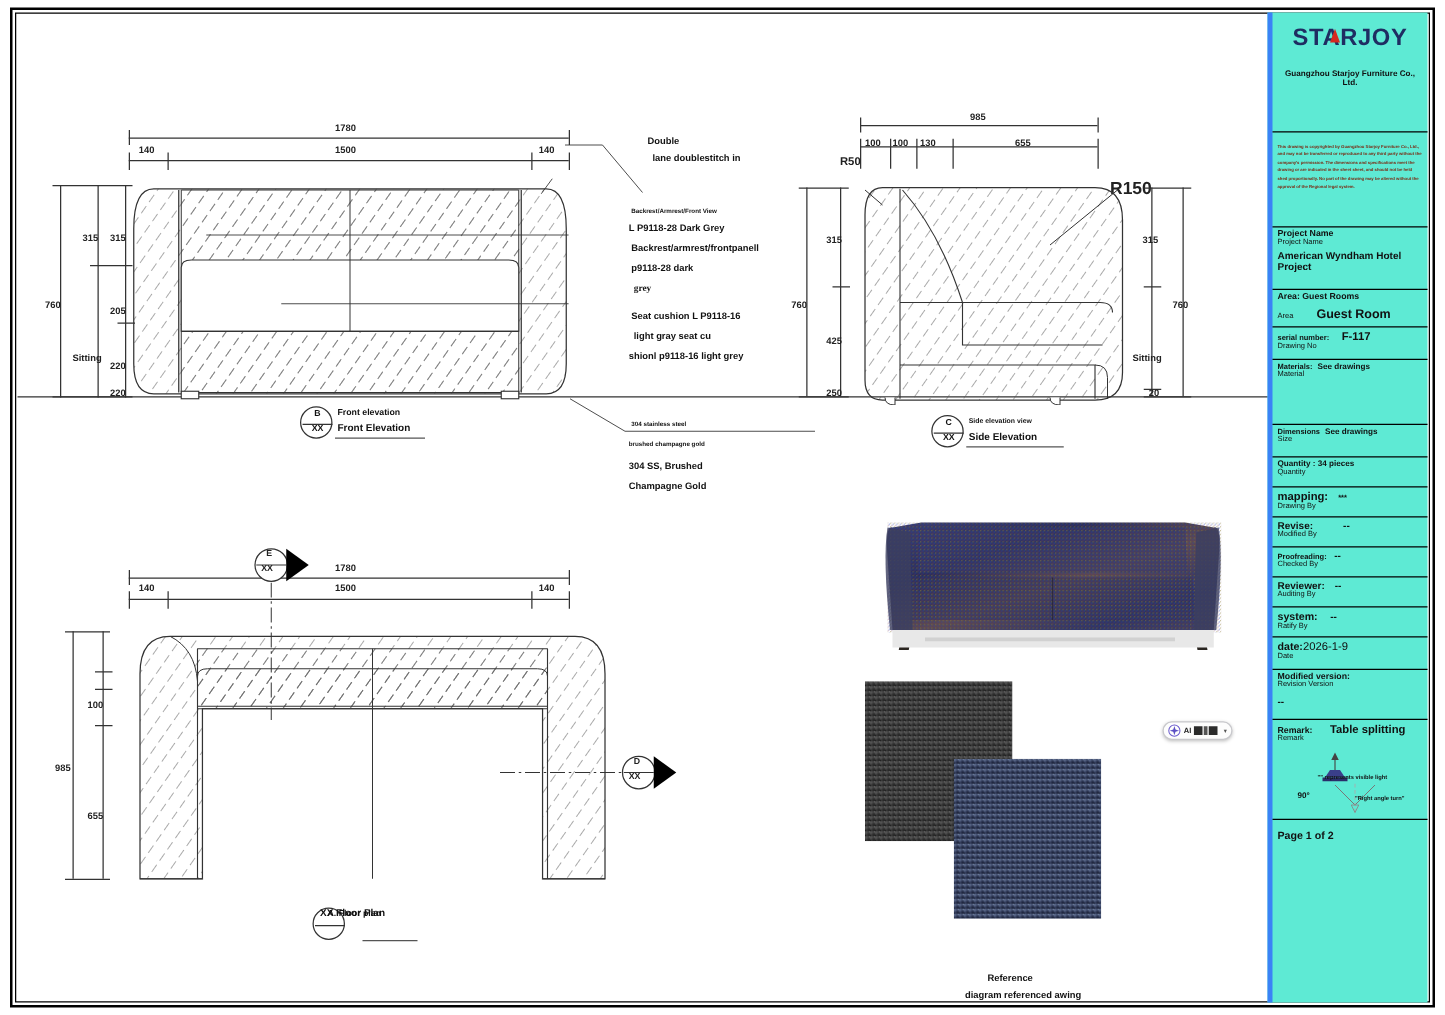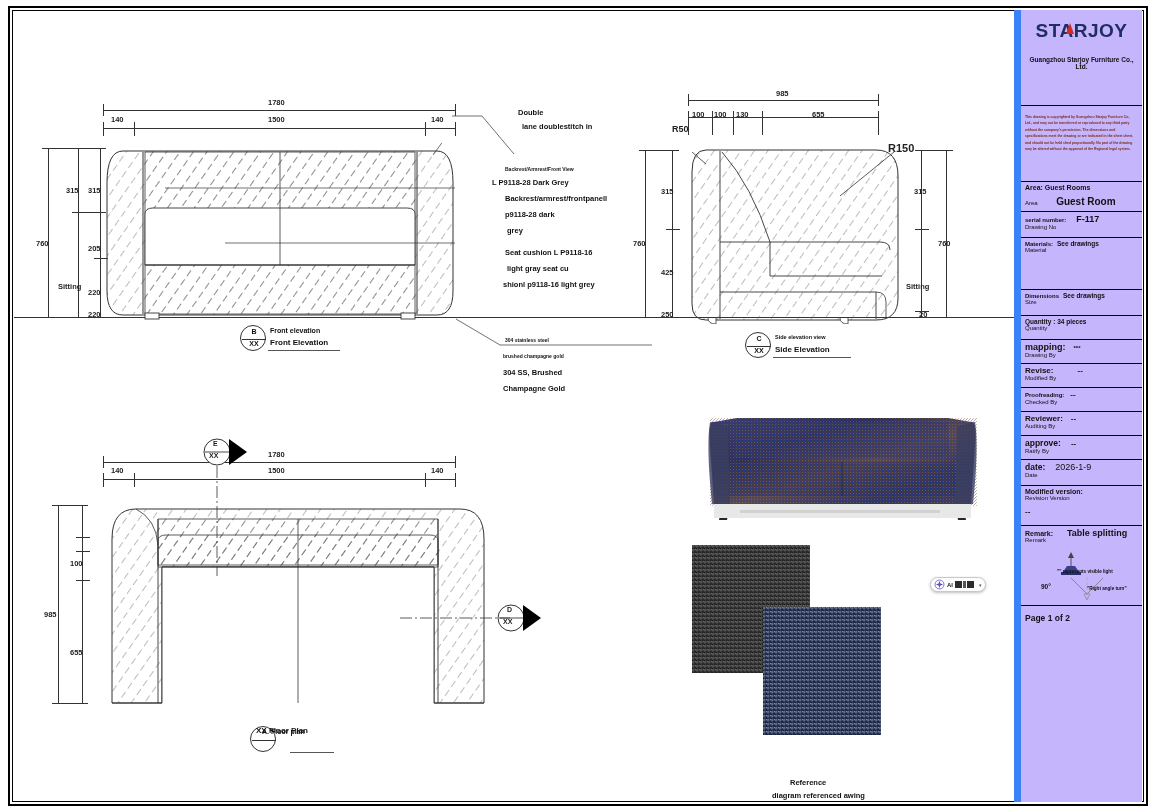--- a/index.html
+++ b/index.html
@@ -83,22 +83,22 @@
   .vmark .underline {
     position: absolute; left: 28px; top: 25px; width: 72px;
     border-top: 1px solid #555;
   }
   
   .title-block {
     position: absolute;
     right: 14px; top: 10px;
     width: 128px;
     height: 792px;
-    border-left: 7px solid #3b82f6;
-    background: #c4b5fd;
+    border-left: 4px solid #3b82f6;
+    background: #5eead4;
   }
   .tb-row {
     position: relative;
     border-bottom: 1px solid #000;
     padding: 2px 4px;
     overflow: hidden;
   }
   .tb-zh { font-size: 7px; font-weight: bold; color: #111; }
   .tb-en { font-size: 6px; color: #111; }
   .tb-val { font-size: 8px; font-weight: bold; color: #111; }
@@ -215,24 +215,24 @@
       <div class="lbl2">Front Elevation</div>
       <div class="underline"></div>
     </div>
   </div>
 
   <div>
     <div class="note-txt" style="left:518px; top:106px;">Double</div>
     <div class="note-txt" style="left:522px; top:120px;">lane doublestitch in</div>
 
     <div class="note-sm" style="left:505px; top:165px;">Backrest/Armrest/Front View</div>
-    <div class="note-txt" style="left:492px; top:176px;">L P9118-28 Dark Grey</div>
+    <div class="note-txt" style="left:503px; top:176px;">L P9118-28 Dark Grey</div>
     <div class="note-txt" style="left:505px; top:192px;">Backrest/armrest/frontpanell</div>
     <div class="note-txt" style="left:505px; top:208px;">p9118-28 dark</div>
-    <div class="note-txt" style="left:507px; top:224px;">grey</div>
+    <div class="note-txt" style="left:507px; top:224px;font-family:Liberation Serif, serif;">grey</div>
 
     <div class="note-txt" style="left:505px; top:246px;">Seat cushion L P9118-16</div>
     <div class="note-txt" style="left:507px; top:262px;">light gray seat cu</div>
     <div class="note-txt" style="left:503px; top:278px;">shionl p9118-16 light grey</div>
 
     <div class="note-sm" style="left:505px; top:336px;">304 stainless steel</div>
     <div class="note-sm" style="left:503px; top:352px;">brushed champagne gold</div>
     <div class="note-txt" style="left:503px; top:366px;">304 SS, Brushed</div>
     <div class="note-txt" style="left:503px; top:382px;">Champagne Gold</div>
 
@@ -254,21 +254,21 @@
     <div class="vline" style="left:688px; top:111px; height:24px;"></div>
     <div class="vline" style="left:712px; top:111px; height:24px;"></div>
     <div class="vline" style="left:733px; top:111px; height:24px;"></div>
     <div class="vline" style="left:762px; top:111px; height:24px;"></div>
     <div class="vline" style="left:878px; top:111px; height:24px;"></div>
     <div class="dim-txt" style="left:692px; top:110px;">100</div>
     <div class="dim-txt" style="left:714px; top:110px;">100</div>
     <div class="dim-txt" style="left:736px; top:110px;">130</div>
     <div class="dim-txt" style="left:812px; top:110px;">655</div>
     <div class="dim-txt" style="left:672px; top:124px; font-size:9px;">R50</div>
-    <div class="dim-txt" style="left:888px; top:142px; font-size:11px;">R150</div>
+    <div class="dim-txt" style="left:888px; top:142px; font-size:14px;">R150</div>
 
     <svg width="220" height="178" viewBox="0 0 220 178" style="position:absolute; left:690px; top:146px;">
       <defs>
         <pattern id="hat2" width="11" height="11" patternUnits="userSpaceOnUse" patternTransform="rotate(35)">
           <line x1="0" y1="0" x2="0" y2="7" stroke="#555" stroke-width="0.8"></line>
         </pattern>
       </defs>
       <path d="M16,4 Q2,4 2,26 L2,158 Q2,174 16,174 L186,174 Q208,174 208,152 L208,30 Q208,4 186,4 Z" fill="url(#hat2)" stroke="#333" stroke-width="1"></path>
 
       <line x1="30" y1="5" x2="30" y2="173" stroke="#333" stroke-width="0.9"></line>
@@ -495,20 +495,25 @@
         <span class="tri"></span>
       </div>
       <div class="logo-sub">Guangzhou Starjoy Furniture Co., Ltd.</div>
     </div>
 
 
     <div class="tb-row copy-row">
       <div class="copy-tiny" style="margin-top:6px;">This drawing is copyrighted by Guangzhou Starjoy Furniture Co., Ltd., and may not be transferred or reproduced to any third party without the company's permission. The dimensions and specifications meet the drawing or are indicated in the sheet sheet, and should not be held shed proportionally. No part of the drawing may be altered without the approval of the Regional legal system.</div>
     </div>
 
+    <div class="tb-row" style="height:50px;">
+      <div class="tb-zh">Project Name</div>
+      <div class="tb-en">Project Name</div>
+      <div class="tb-val" style="margin-top:3px;">American Wyndham Hotel Project</div>
+    </div>
 
     <div class="tb-row" style="height:30px;">
       <div class="tb-zh">Area: Guest Rooms</div>
       <div class="tb-en" style="display:inline-block;">Area</div>
       <div class="tb-val" style="display:inline-block; margin-left:14px; font-size:10px;">Guest Room</div>
     </div>
 
 
     <div class="tb-row" style="height:26px;">
       <div style="display:flex; align-items:baseline; gap:10px;">
@@ -566,28 +571,28 @@
     <div class="tb-row" style="height:24px;">
       <div style="display:flex; align-items:baseline; gap:8px;">
         <span class="tb-zh" style="font-size:8px;">Reviewer:</span>
         <span class="tb-val">--</span>
       </div>
       <div class="tb-en">Auditing By</div>
     </div>
 
     <div class="tb-row" style="height:24px;">
       <div style="display:flex; align-items:baseline; gap:10px;">
-        <span class="tb-zh" style="font-size:8.5px;">approve:</span>
+        <span class="tb-zh" style="font-size:8.5px;">system:</span>
         <span class="tb-val">--</span>
       </div>
       <div class="tb-en">Ratify By</div>
     </div>
 
     <div class="tb-row" style="height:26px;">
-      <div style="display:flex; align-items:flex-end; gap:10px;">
+      <div style="display:flex; align-items:flex-end; ">
         <span class="tb-zh" style="font-size:8.5px;">date:</span>
         <span class="tb-val" style="font-size:9px; font-weight:normal;">2026-1-9</span>
       </div>
       <div class="tb-en">Date</div>
     </div>
 
     <div class="tb-row" style="height:40px;">
       <div class="tb-zh">Modified version:</div>
       <div class="tb-en">Revision Version</div>
       <div class="tb-val" style="margin-top:6px;">--</div>

